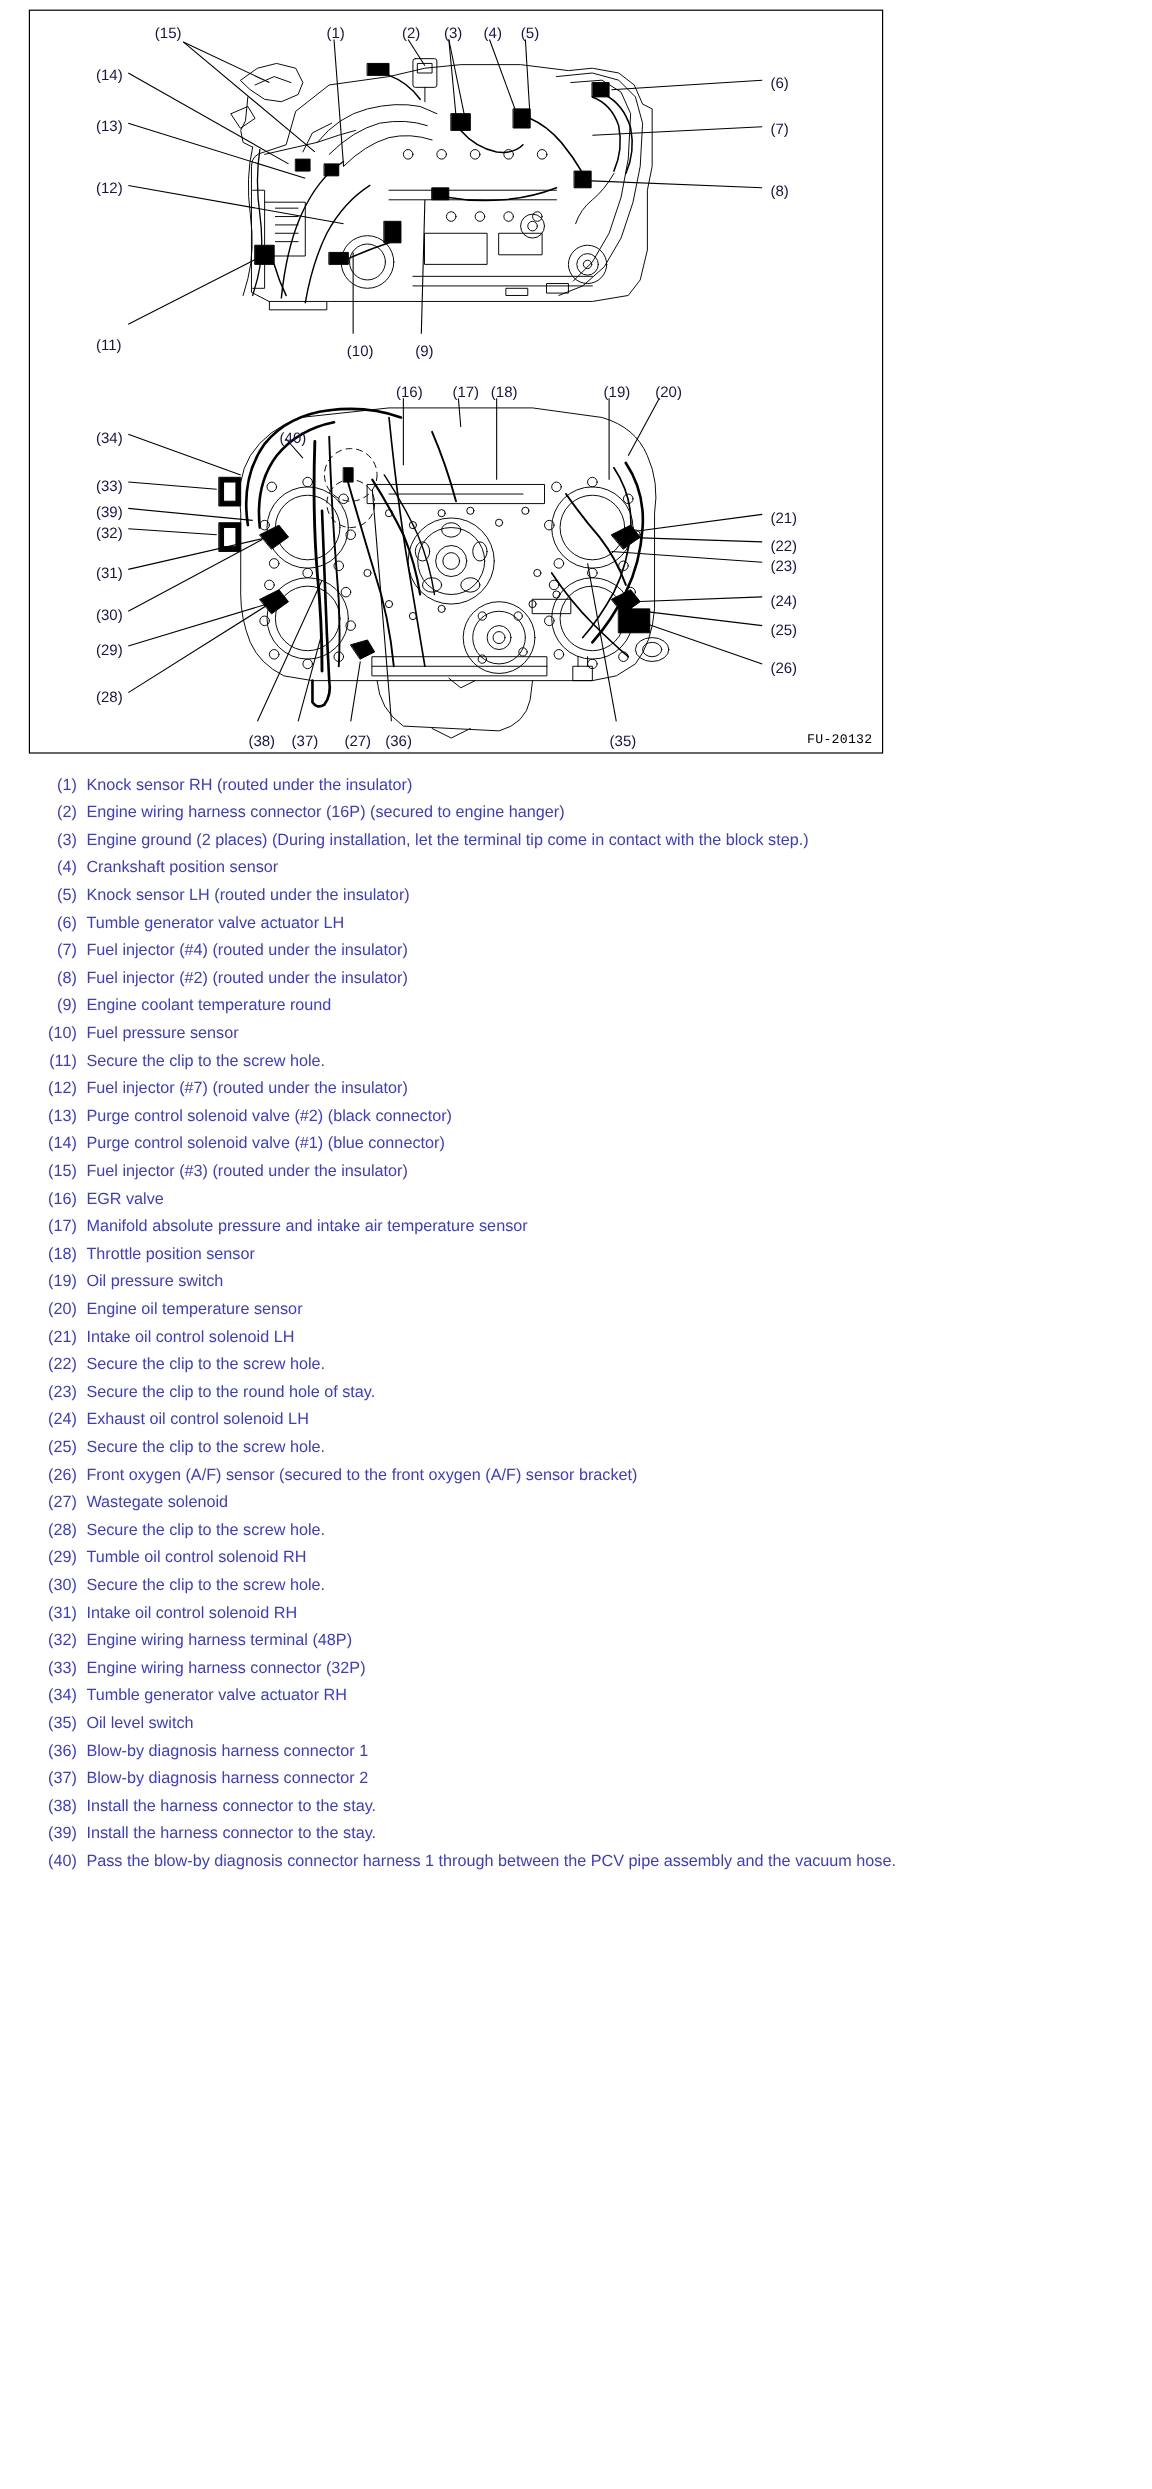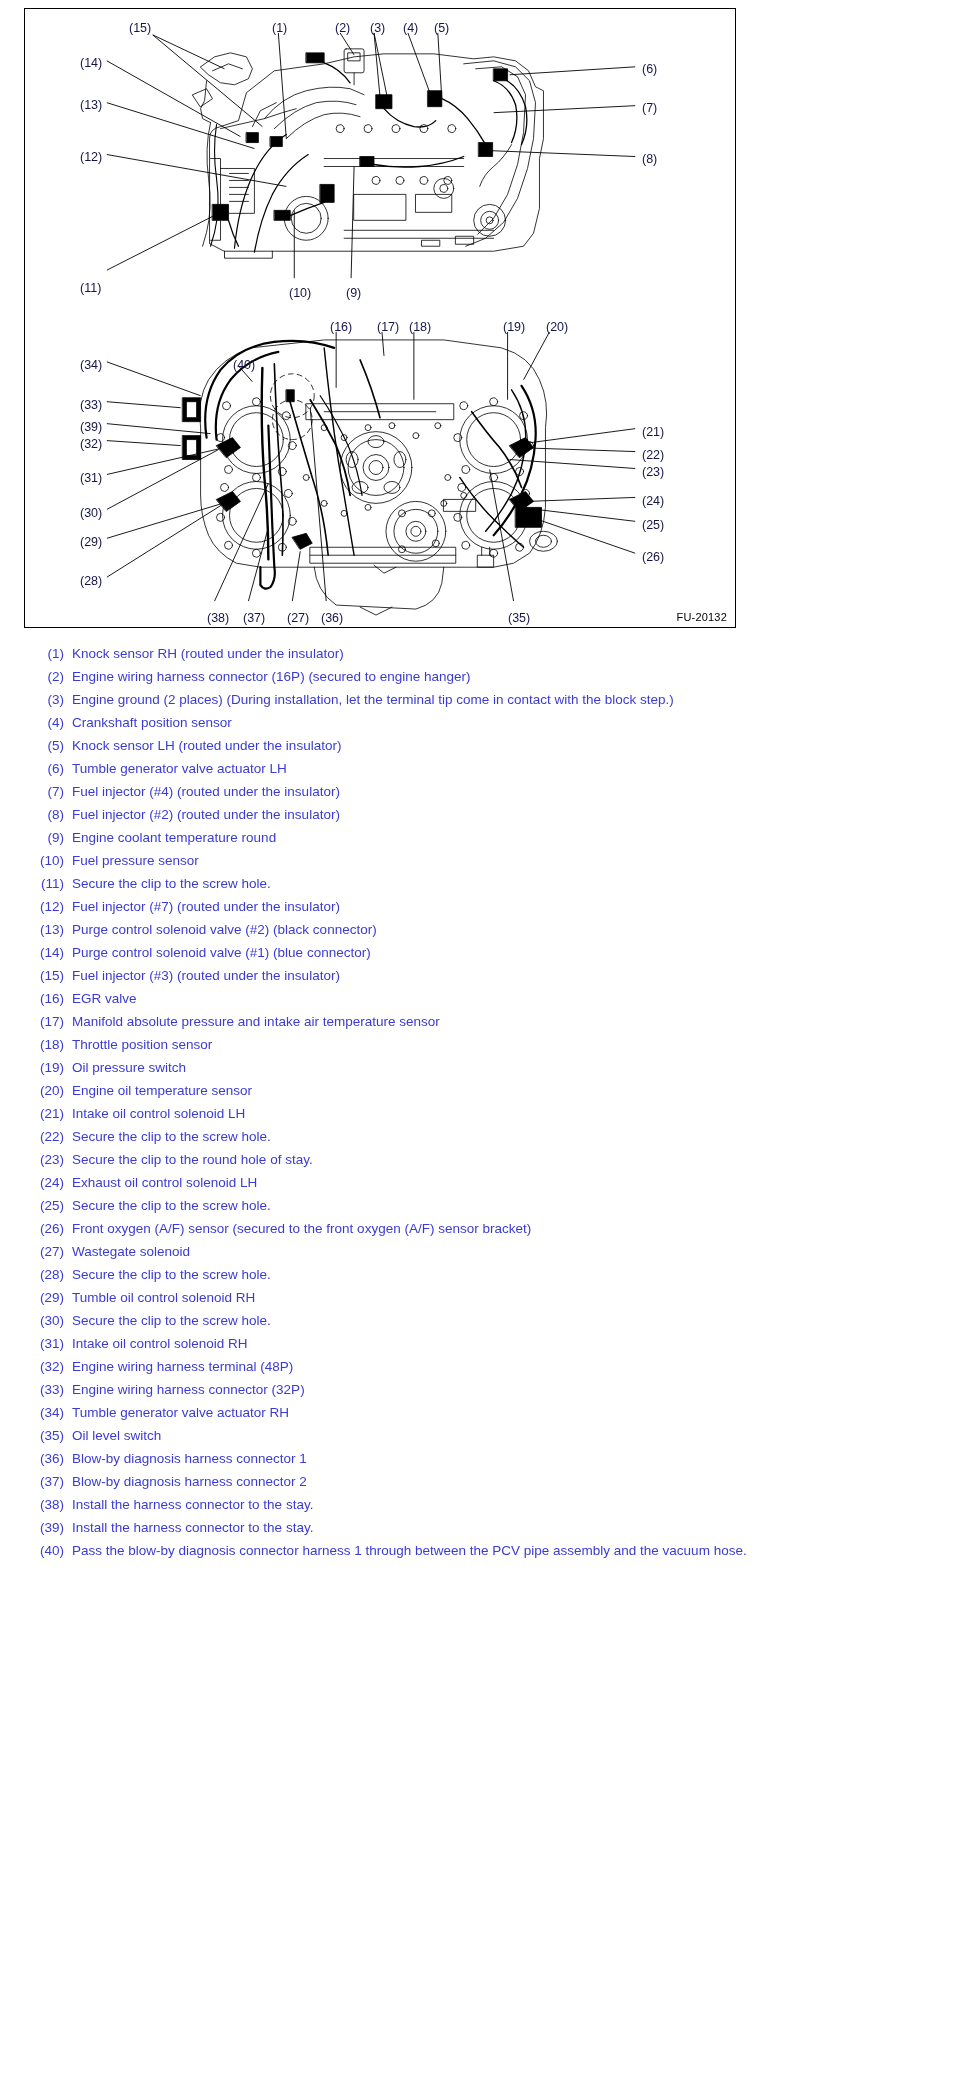--- a/index.html
+++ b/index.html
@@ -35,21 +35,21 @@
   .figure-inner {
     position: absolute;
     inset: 0;
   }
   .fig-code {
     position: absolute;
     right: 8px;
     bottom: 4px;
     font-size: 11px;
     color: #000000;
-    font-family: Liberation Sans, sans-serif;
+    font-family: Liberation Mono, monospace;
     letter-spacing: 0.2px;
   }
 
   
   .callout {
     position: absolute;
     font-size: 12.5px;
     color: #15154a;
     font-family: "Liberation Sans", sans-serif;
     white-space: nowrap;

